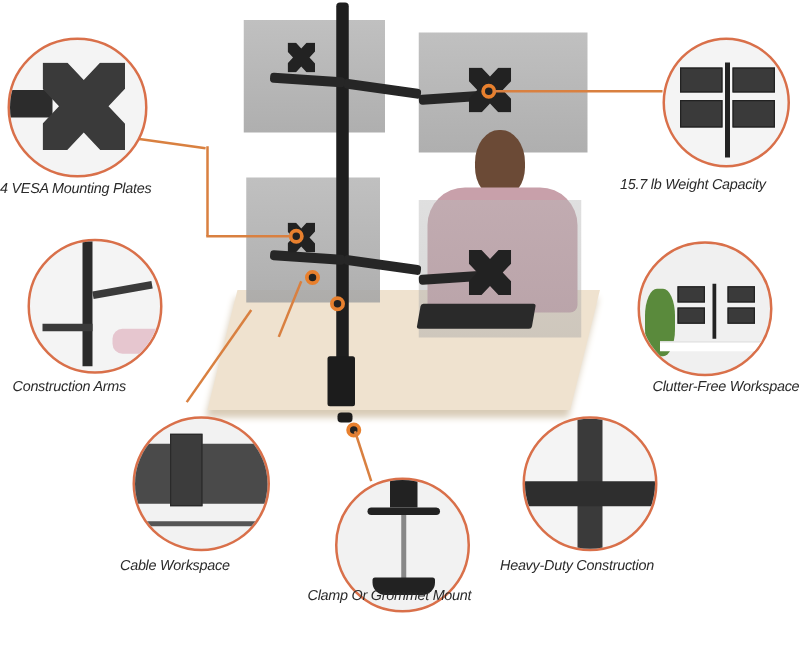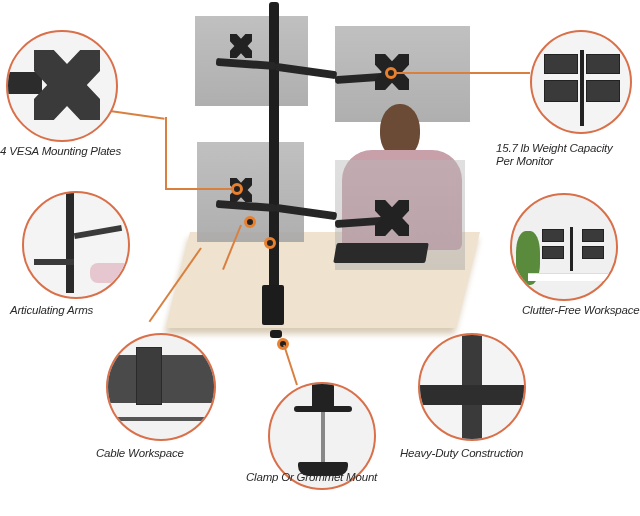--- a/index.html
+++ b/index.html
@@ -70,30 +70,29 @@
 
 <div class="bubble" style="left:530px;top:30px;width:102px;height:104px;">
   <div class="abs" style="left:48px;top:18px;width:4px;height:76px;background:#222;"></div>
   <div class="mini-mon" style="left:12px;top:22px;width:34px;height:20px;"></div>
   <div class="mini-mon" style="left:54px;top:22px;width:34px;height:20px;"></div>
   <div class="mini-mon" style="left:12px;top:48px;width:34px;height:22px;"></div>
   <div class="mini-mon" style="left:54px;top:48px;width:34px;height:22px;"></div>
 </div>
 <div class="label" style="left:496px;top:142px;width:144px;">
   <div>15.7 lb Weight Capacity</div>
-  <div>Per Monitor</div>
 </div>
 
 <div class="bubble" style="left:22px;top:191px;width:108px;height:108px;">
   <div class="abs" style="left:42px;top:0;width:8px;height:100px;background:#2a2a2a;"></div>
   <div class="abs" style="left:50px;top:36px;width:48px;height:6px;background:#3a3a3a;transform:rotate(-10deg);"></div>
   <div class="abs" style="left:10px;top:66px;width:40px;height:6px;background:#3a3a3a;"></div>
   <div class="abs" style="left:66px;top:70px;width:50px;height:20px;background:#e6c6cf;border-radius:8px;"></div>
 </div>
-<div class="label" style="left:10px;top:304px;width:130px;">Articulating Arms</div>
+<div class="label" style="left:10px;top:304px;width:130px;">Construction Arms</div>
 
 <div class="bubble" style="left:510px;top:193px;width:108px;height:108px;background:#f0f0f0;">
   <div class="abs" style="left:4px;top:36px;width:24px;height:54px;background:#5a8a3c;border-radius:40%;"></div>
   <div class="mini-mon" style="left:30px;top:34px;width:22px;height:13px;"></div>
   <div class="mini-mon" style="left:70px;top:34px;width:22px;height:13px;"></div>
   <div class="mini-mon" style="left:30px;top:51px;width:22px;height:13px;"></div>
   <div class="mini-mon" style="left:70px;top:51px;width:22px;height:13px;"></div>
   <div class="abs" style="left:58px;top:32px;width:3px;height:44px;background:#222;"></div>
   <div class="abs" style="left:16px;top:78px;width:86px;height:8px;background:#fff;border-top:1px solid #ddd;"></div>
 </div>

